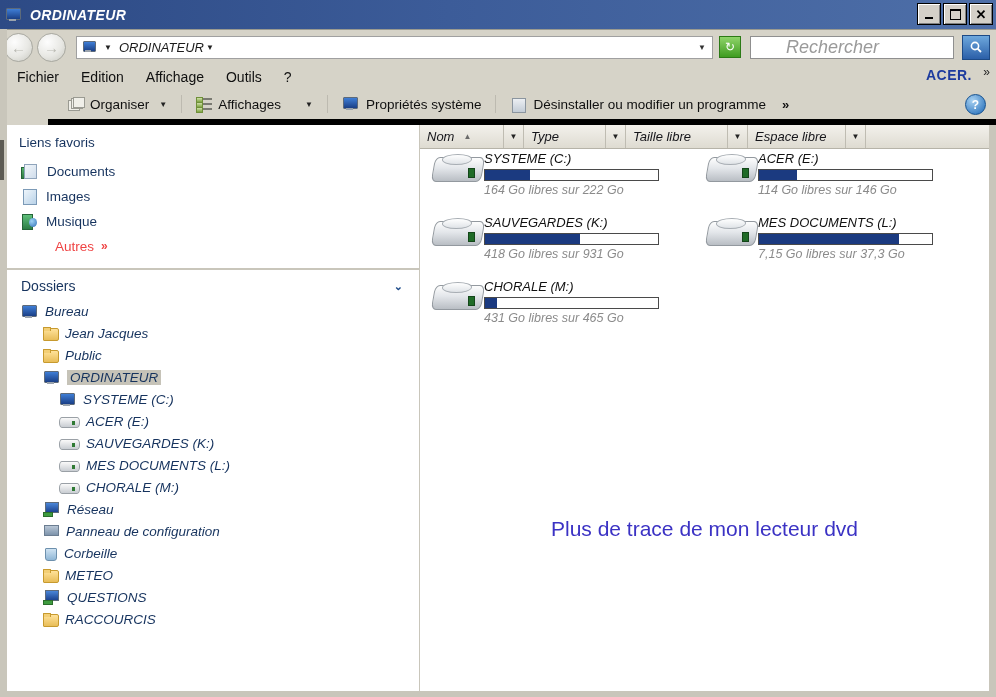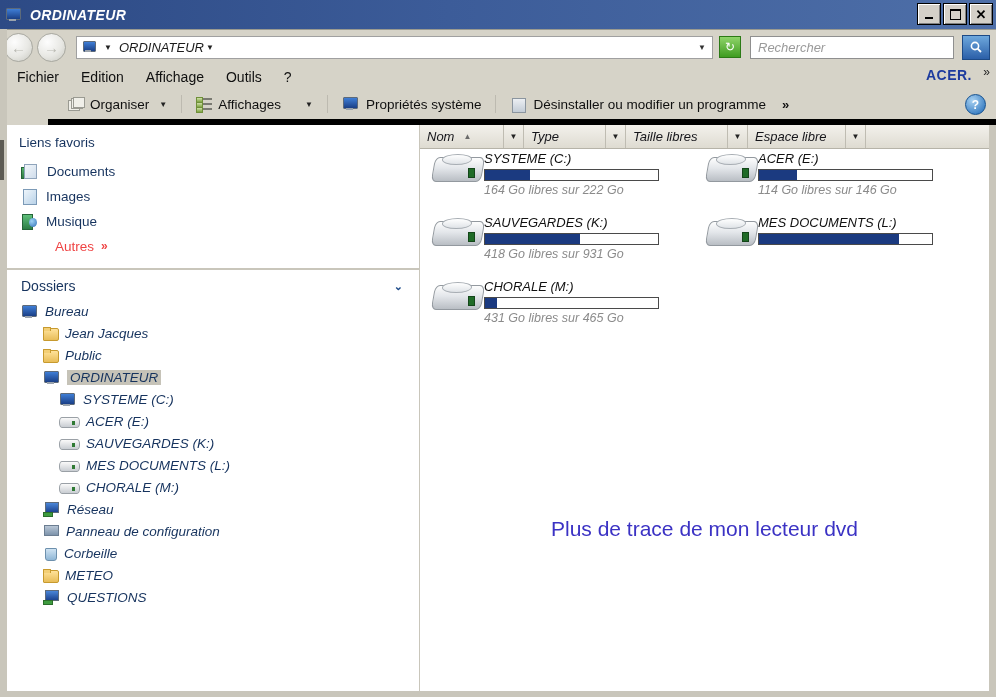--- a/index.html
+++ b/index.html
@@ -92,21 +92,21 @@
     color: #fff; font-size: 12px; cursor: pointer;
     margin-left: 2px;
   }
   .searchbox {
     width: 204px; height: 23px;
     background: #fff; border: 1px solid #8f8f8f;
     display: flex; align-items: center; padding-left: 7px;
     margin-left: 5px; box-sizing: border-box;
   }
   .searchbox span {
-    font-size: 13px; color: #9a9a9a; font-style: italic;
+    font-size: 18px; color: #9a9a9a; font-style: italic; margin-left: 28px;
   }
   .searchgo {
     width: 26px; height: 23px; margin-left: 4px;
     background: linear-gradient(to bottom, #6ea8dd, #2b5fa8);
     border: 1px solid #1d4a86;
     display: flex; align-items: center; justify-content: center;
     cursor: pointer;
   }
 
   
@@ -612,41 +612,45 @@
               <span class="folder-ico"></span>
               <span class="tlbl">METEO</span>
             </li>
             <li class="tnode d1">
               <span class="net-ico">
                 <span class="s"></span>
                 <span class="c"></span>
               </span>
               <span class="tlbl">QUESTIONS</span>
             </li>
+            <li class="tnode d1">
+              <span class="folder-ico"></span>
+              <span class="tlbl">RACCOURCIS</span>
+            </li>
           </ul>
       </div>
     </div>
 
     <div class="rightpane">
       <div class="colhead" id="colhead">
           <div class="col" style="width: 84px;">
             <span>Nom</span>
             <span class="sortarrow">▲</span>
           </div>
           <div class="coldrop">
             <span>▼</span>
           </div>
           <div class="col" style="width: 82px;">
             <span>Type</span>
           </div>
           <div class="coldrop">
             <span>▼</span>
           </div>
           <div class="col" style="width: 102px;">
-            <span>Taille libres</span>
+            <span>Taille libre</span>
           </div>
           <div class="coldrop">
             <span>▼</span>
           </div>
           <div class="col" style="width: 98px;">
             <span>Espace libre</span>
           </div>
           <div class="coldrop">
             <span>▼</span>
           </div>
@@ -700,20 +704,21 @@
             <span class="bigdisk">
               <span class="bd-body"></span>
               <span class="bd-top"></span>
               <span class="bd-led"></span>
             </span>
             <div class="driveinfo">
               <div class="drivename">MES DOCUMENTS (L:)</div>
               <div class="bar">
                 <div class="barfill" style="width:81%"></div>
               </div>
+              <div class="drivesub">7,15 Go libres sur 37,3 Go</div>
             </div>
           </div>
           <div class="drivetile" style="left: 10px; top: 128px;">
             <span class="bigdisk">
               <span class="bd-body"></span>
               <span class="bd-top"></span>
               <span class="bd-led"></span>
             </span>
             <div class="driveinfo">
               <div class="drivename">CHORALE (M:)</div>

